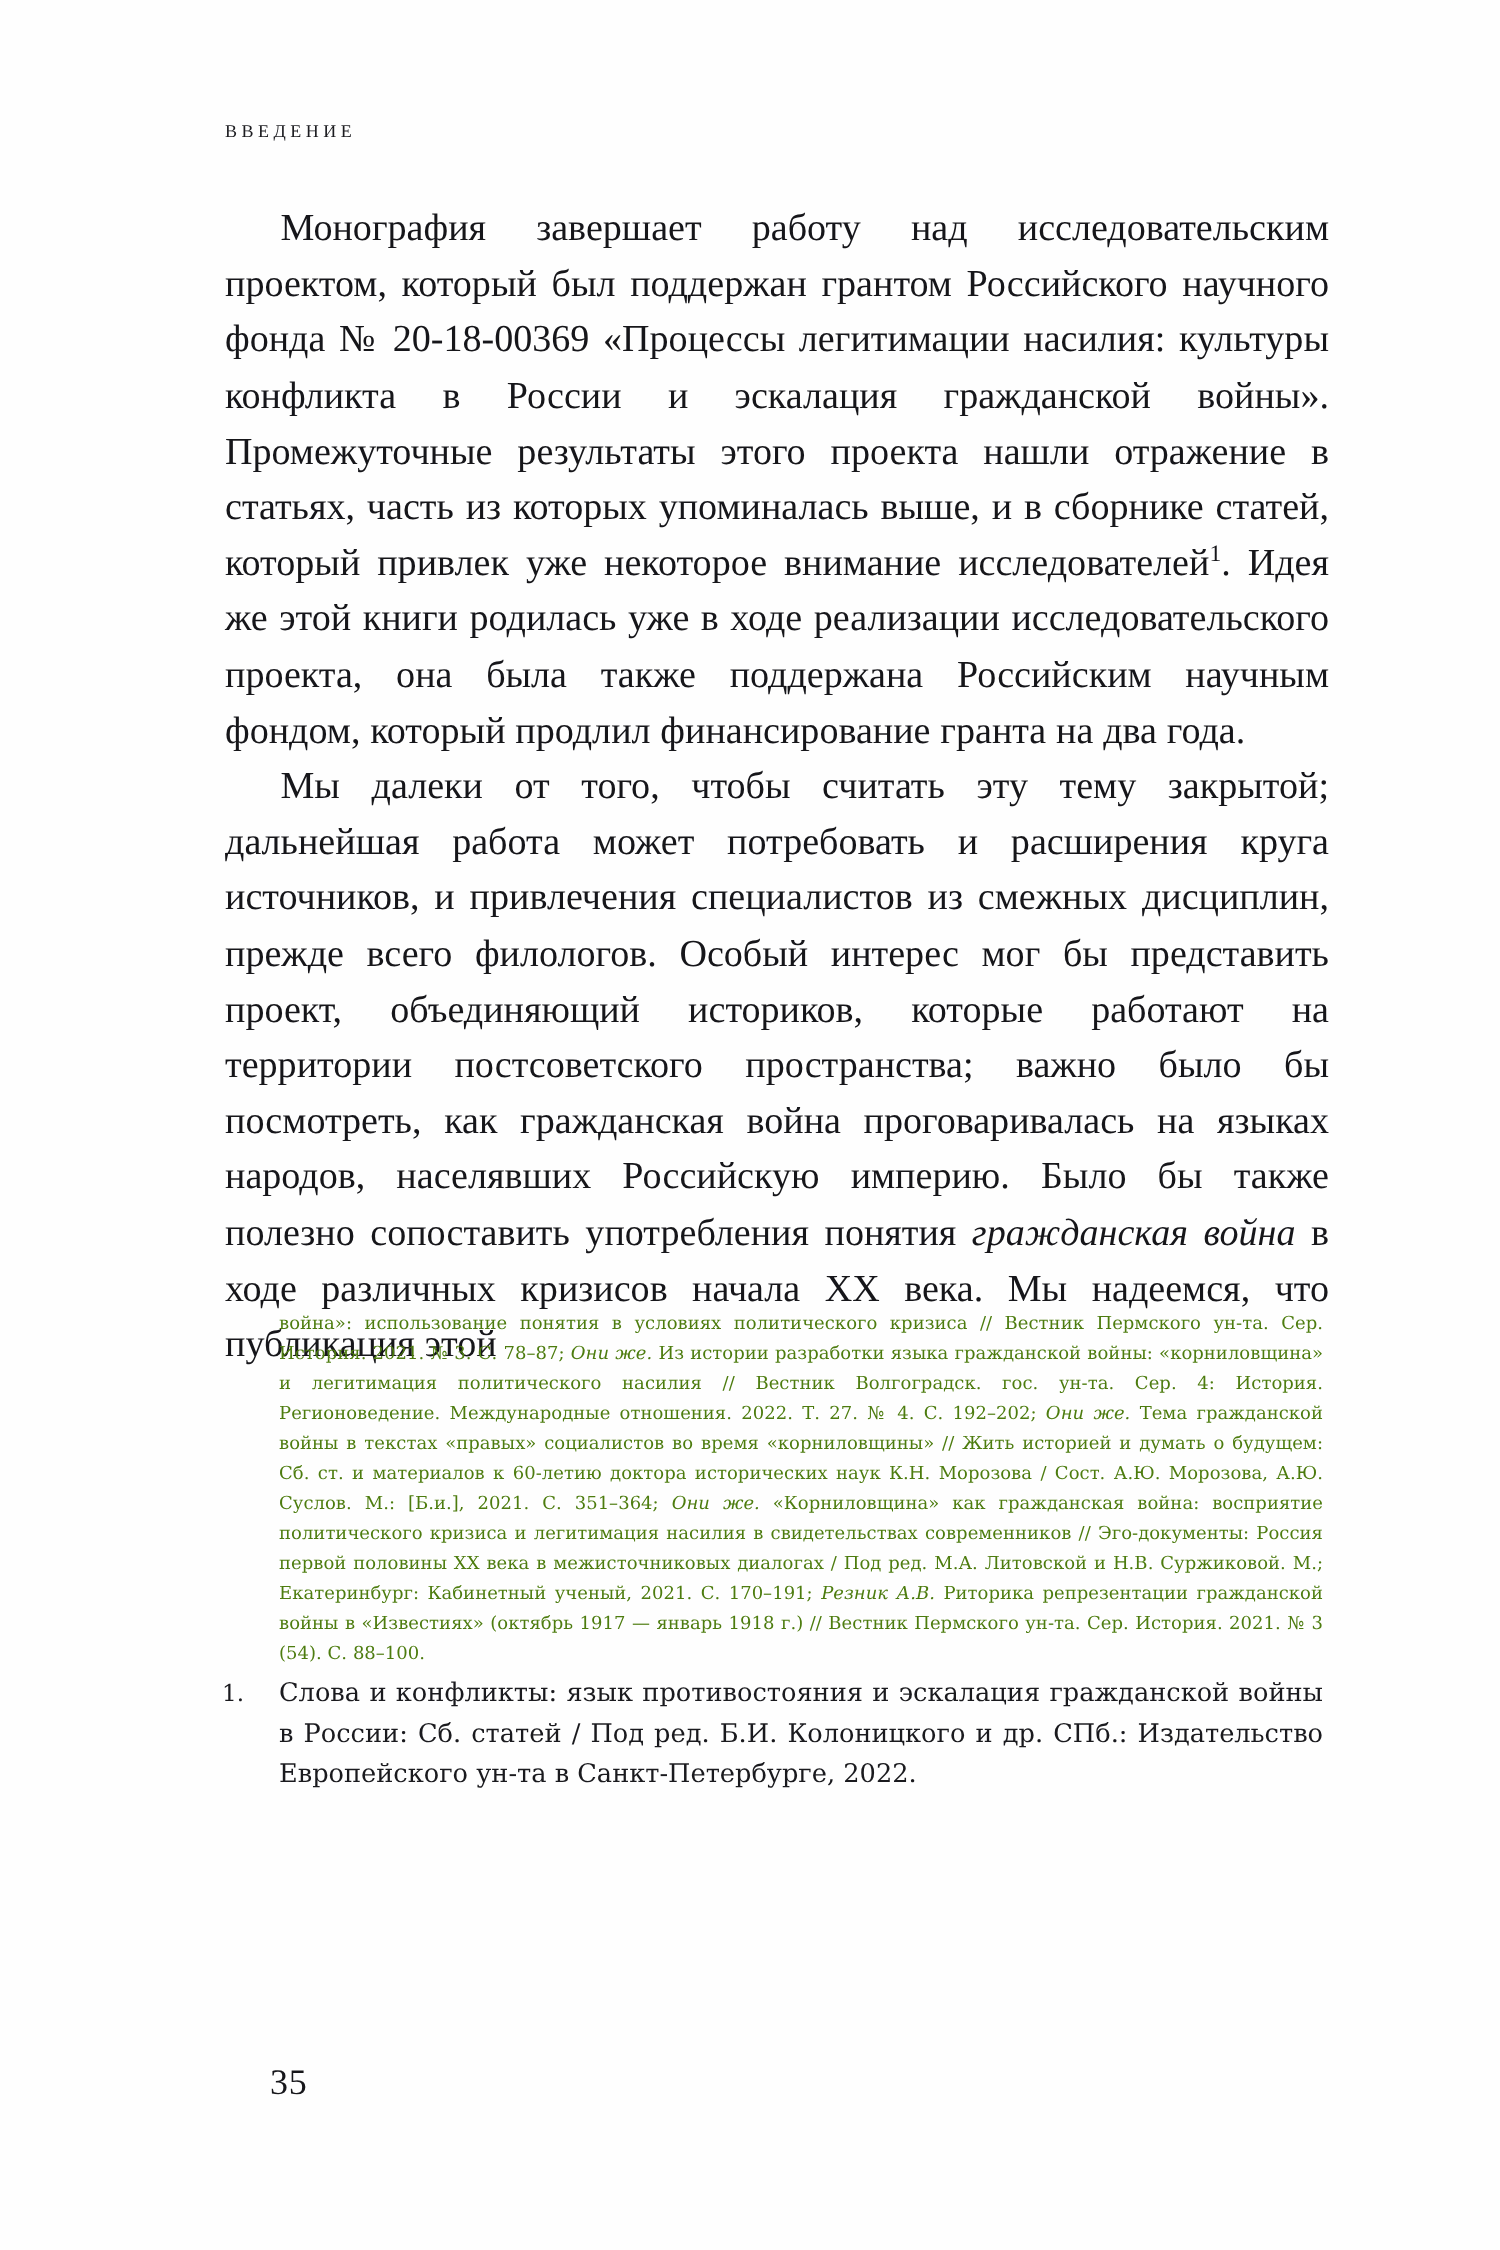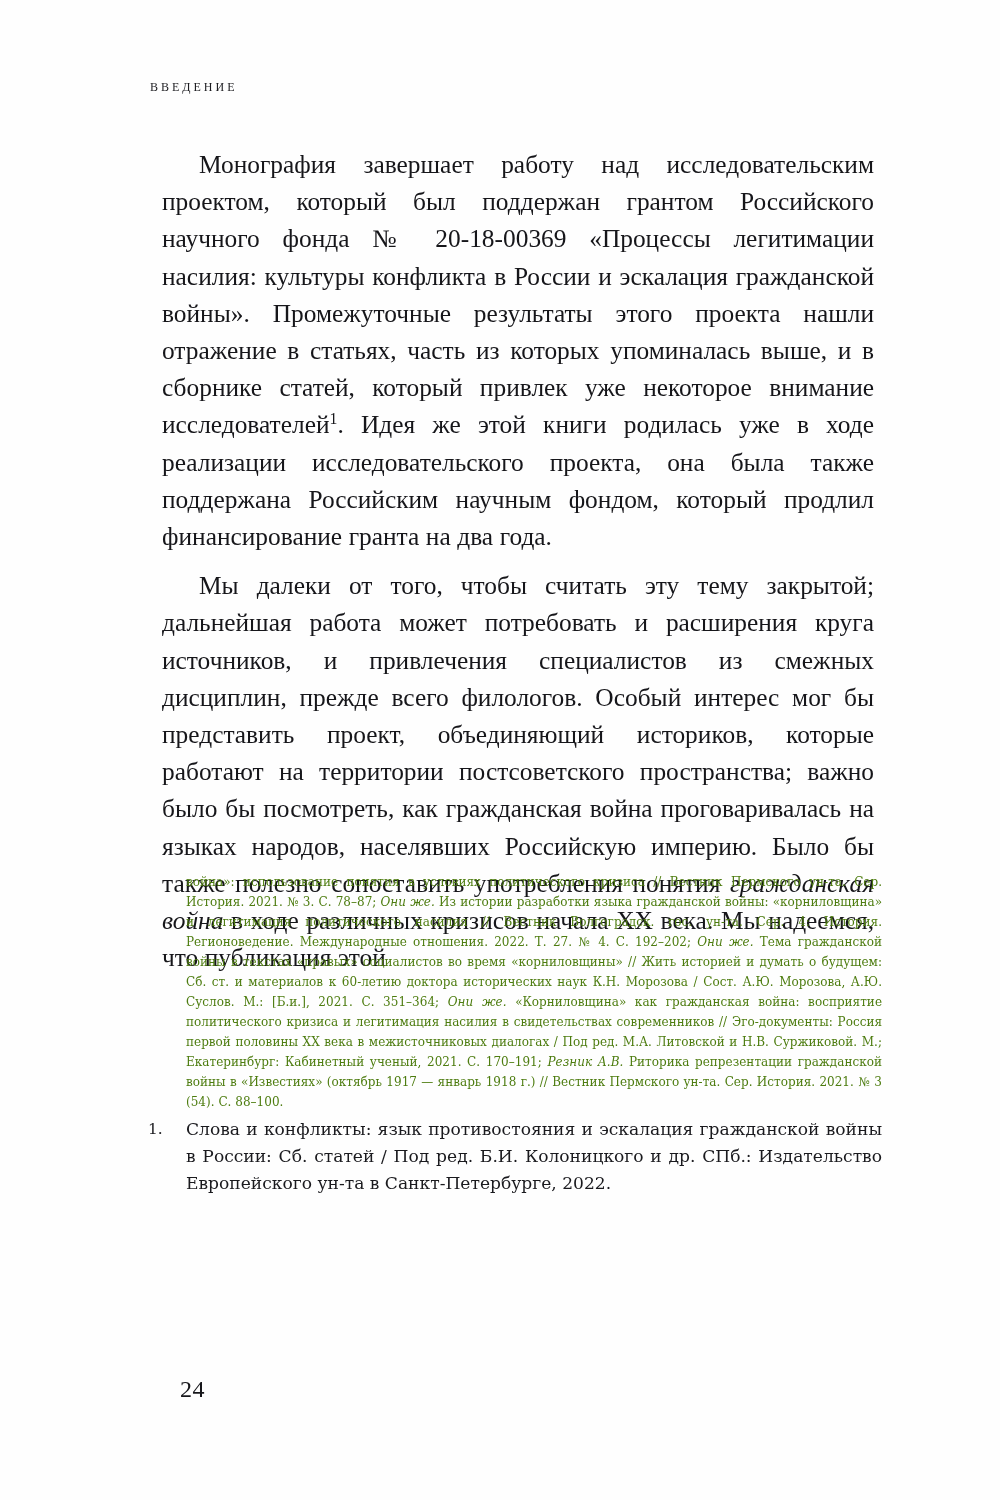--- a/index.html
+++ b/index.html
@@ -44,21 +44,21 @@
     left: 150px;
     top: 134px;
     width: 736px;
   }
   .body-par {
     font-size: 25.4px;
     line-height: 37.2px;
     text-align: justify;
     text-justify: inter-word;
     text-indent: 37px;
-    margin: 12px;
+    margin: 0;
     hyphens: manual;
     color: #16161a;
     word-spacing: 0.2px;
   }
   .body-par + .body-par { margin-top: 0; }
   .body-par i, .body-par em { }
   .fn-ref {
     font-size: 0.62em;
     vertical-align: 0.56em;
     line-height: 0;
@@ -130,15 +130,15 @@
 
   <div class="footnotes">
     <p class="fn-cont"><span>война»: использование понятия в условиях политического кризиса // Вестник Пермского ун-та. Сер. История. 2021. № 3. С. 78–87; </span><i>Они же.</i><span> Из истории разработки языка гражданской войны: «корниловщина» и легитимация политического насилия // Вестник Волгоградск. гос. ун-та. Сер. 4: История. Регионоведение. Международные отношения. 2022. Т. 27. № 4. С. 192–202; </span><i>Они же.</i><span> Тема гражданской войны в текстах «правых» социалистов во время «корниловщины» // Жить историей и думать о будущем: Сб. ст. и материалов к 60-летию доктора исторических наук К.Н. Морозова / Сост. А.Ю. Морозова, А.Ю. Суслов. М.: [Б.и.], 2021. С. 351–364; </span><i>Они же.</i><span> «Корниловщина» как гражданская война: восприятие политического кризиса и легитимация насилия в свидетельствах современников // Эго-документы: Россия первой половины XX века в межисточниковых диалогах / Под ред. М.А. Литовской и Н.В. Суржиковой. М.; Екатеринбург: Кабинетный ученый, 2021. С. 170–191; </span><i>Резник А.В.</i><span> Риторика репрезентации гражданской войны в «Известиях» (октябрь 1917 — январь 1918 г.) // Вестник Пермского ун-та. Сер. История. 2021. № 3 (54). С. 88–100.</span></p>
 
     <div class="fn-item">
       <span class="fn-num">1.</span>
       <span class="fn-text"><span>Слова и конфликты: язык противостояния и эскалация гражданской войны в России: Сб. статей / Под ред. Б.И. Колоницкого и др. СПб.: Издательство Европейского ун-та в Санкт-Петербурге, 2022.</span></span>
     </div>
   </div>
 
-  <div class="folio">24</div>
+  <div class="folio">35</div>
 
 </div>
 
 </body></html>

